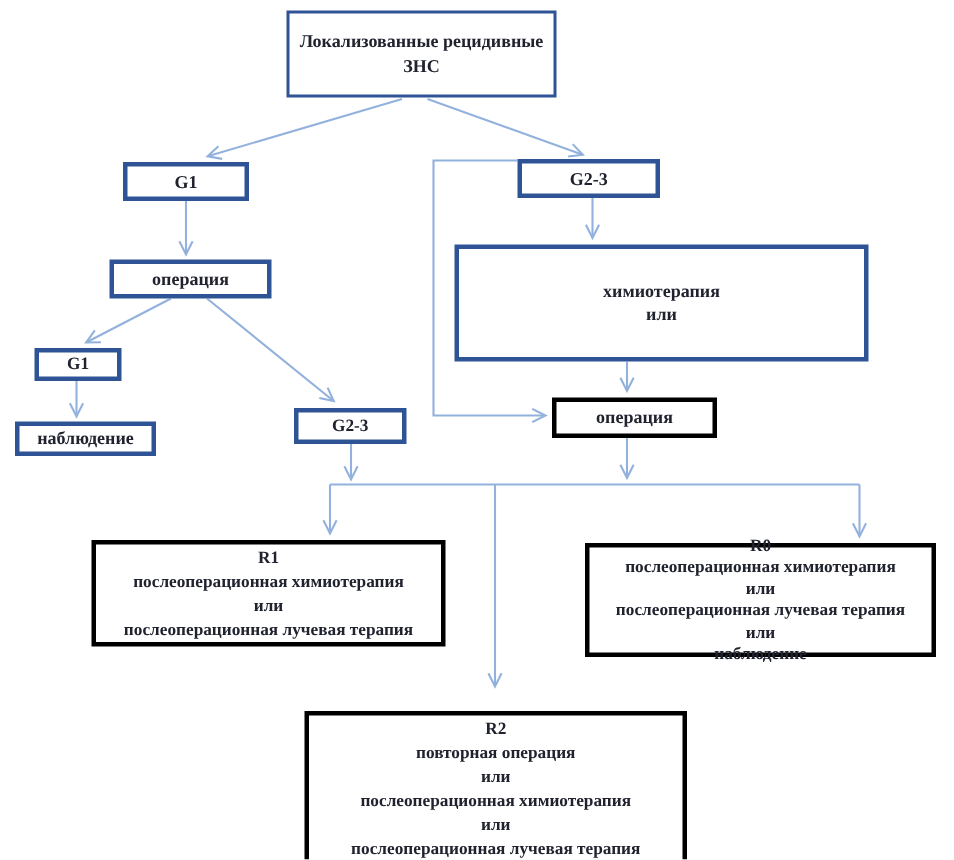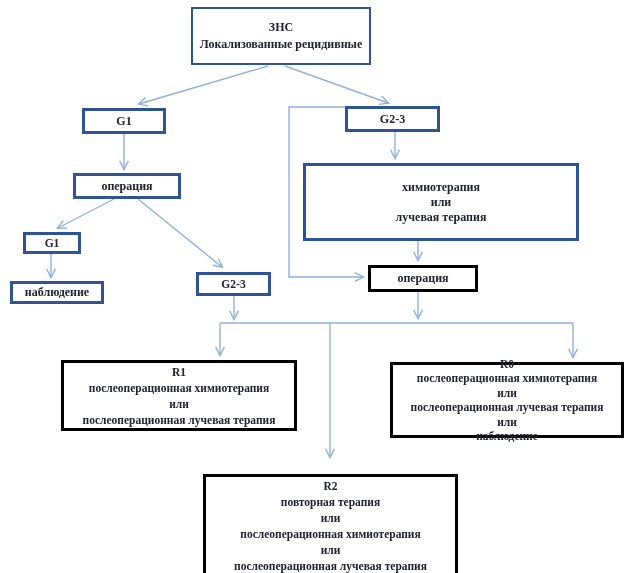--- a/index.html
+++ b/index.html
@@ -72,22 +72,22 @@
     <path class="wire" d="M345,107 L289,107 L289,277 L363,277" marker-end="url(#arr)"></path>
     <line class="wire" x1="418" y1="241" x2="418" y2="260" marker-end="url(#arr)"></line>
     <line class="wire" x1="418" y1="292" x2="418" y2="318" marker-end="url(#arr)"></line>
     <line class="wire" x1="220" y1="323" x2="573" y2="323"></line>
     <line class="wire" x1="220" y1="323" x2="220" y2="355" marker-end="url(#arr)"></line>
     <line class="wire" x1="330" y1="323" x2="330" y2="457" marker-end="url(#arr)"></line>
     <line class="wire" x1="573" y1="323" x2="573" y2="357" marker-end="url(#arr)"></line>
   </svg>
 
   <div class="box root-box">
+    <div class="ln">Локализованные рецидивные</div>
     <div class="ln">ЗНС</div>
-    <div class="ln">Локализованные рецидивные</div>
   </div>
 
   <div class="box g1-top-box">
     <div class="ln">G1</div>
   </div>
 
   <div class="box op1-box">
     <div class="ln">операция</div>
   </div>
 
@@ -103,21 +103,20 @@
     <div class="ln">G2-3</div>
   </div>
 
   <div class="box g23-top-box">
     <div class="ln">G2-3</div>
   </div>
 
   <div class="box chemo-box">
     <div class="ln">химиотерапия</div>
     <div class="ln">или</div>
-    <div class="ln">лучевая терапия</div>
   </div>
 
   <div class="box black op2-box">
     <div class="ln">операция</div>
   </div>
 
   <div class="box black r1-box">
     <div class="ln">R1</div>
     <div class="ln">послеоперационная химиотерапия</div>
     <div class="ln">или</div>
@@ -128,20 +127,20 @@
     <div class="ln">R0</div>
     <div class="ln">послеоперационная химиотерапия</div>
     <div class="ln">или</div>
     <div class="ln">послеоперационная лучевая терапия</div>
     <div class="ln">или</div>
     <div class="ln">наблюдение</div>
   </div>
 
   <div class="box black r2-box">
     <div class="ln">R2</div>
-    <div class="ln">повторная терапия</div>
+    <div class="ln">повторная операция</div>
     <div class="ln">или</div>
     <div class="ln">послеоперационная химиотерапия</div>
     <div class="ln">или</div>
     <div class="ln">послеоперационная лучевая терапия</div>
   </div>
 
 </div>
 
 </body></html>

